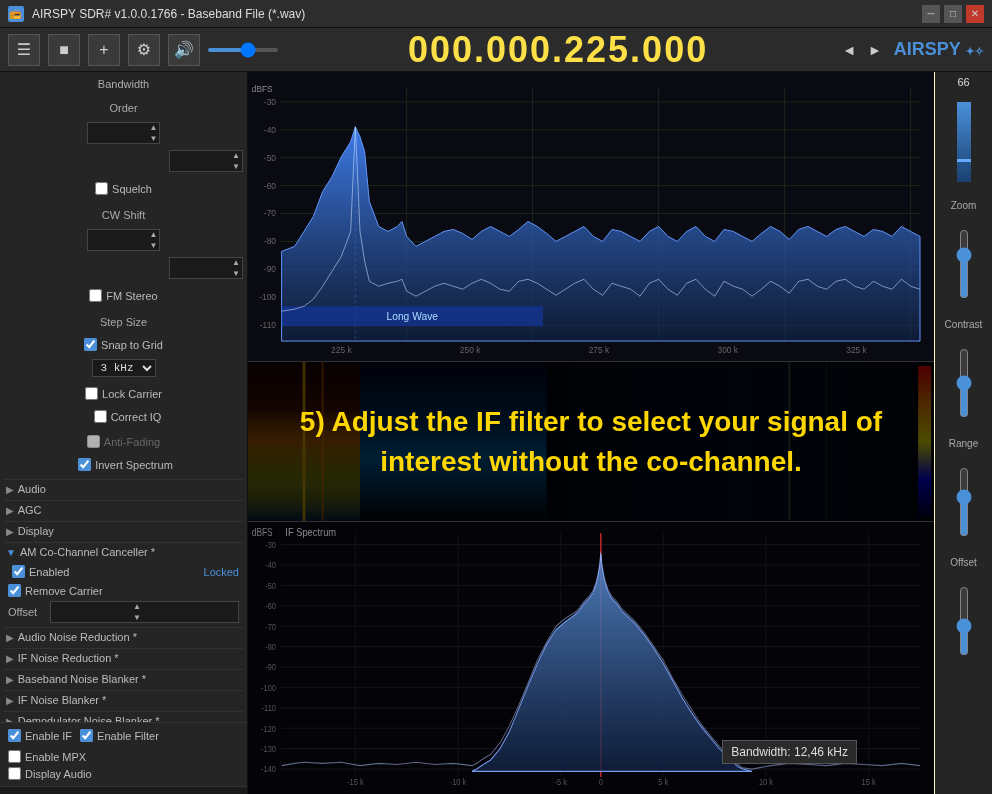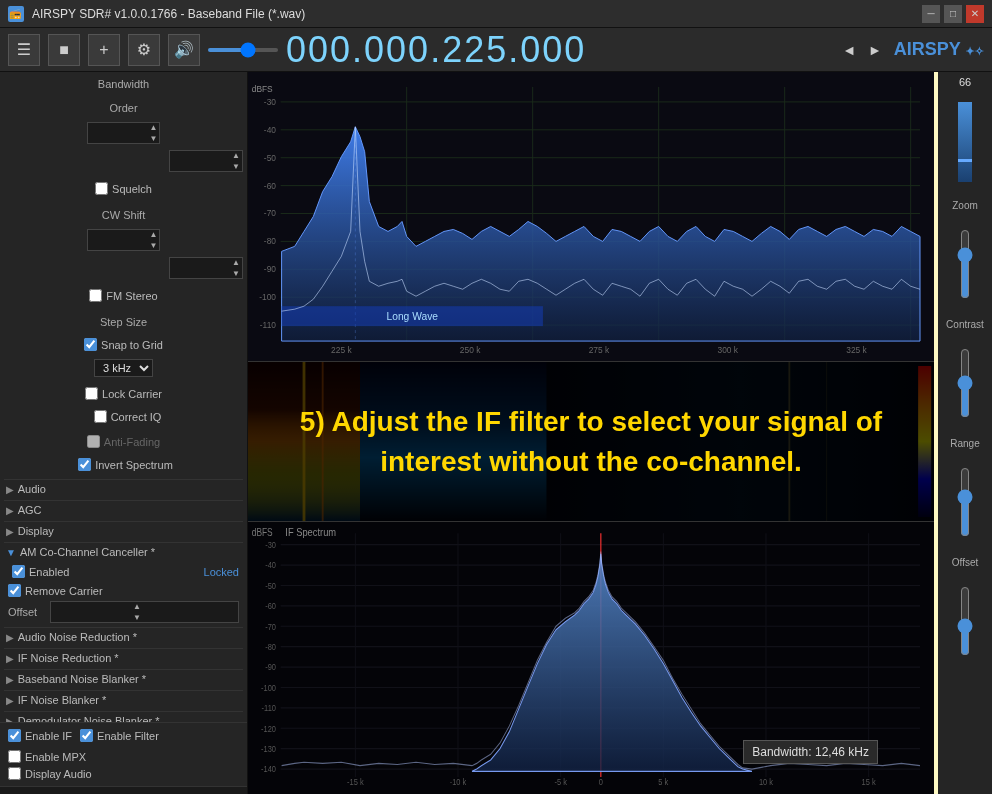--- a/index.html
+++ b/index.html
@@ -43,23 +43,24 @@
       width: 32px; height: 32px;
       background: #3a3a3a;
       border: 1px solid #555;
       color: #ccc;
       cursor: pointer;
       display: flex; align-items: center; justify-content: center;
       font-size: 16px;
     }
     .freq-display {
       flex: 1;
+      text-align: center;
       font-size: 36px;
-      font-weight: normal;
-      color: #7dd3fc;
+      font-weight: bold;
+      color: #fde047;
       letter-spacing: 2px;
     }
     .freq-nav { display: flex; gap: 4px; }
     .freq-nav-btn { background: none; border: none; color: #ccc; font-size: 14px; cursor: pointer; padding: 0 4px; }
     .airspy-logo { color: #4a90d9; font-size: 18px; font-weight: bold; margin-left: auto; }
 
     
     .vol-container { display: flex; align-items: center; gap: 4px; }
     .vol-slider { width: 70px; -webkit-appearance: none; height: 4px; background: linear-gradient(to right, #4a90d9 60%, #555 60%); border-radius: 2px; }
 
@@ -150,20 +151,21 @@
     }
     .checkbox-row input[type=checkbox] { margin: 0; width: 13px; height: 13px; accent-color: #4a90d9; }
     .dropdown-select {
       background: #1a1a1a;
       border: 1px solid #444;
       color: #ddd;
       padding: 1px 4px;
       font-size: 11px;
       height: 22px;
       flex: 1;
+      font-family: Liberation Mono, monospace;
     }
     .enabled-locked-row {
       display: flex;
       align-items: center;
       justify-content: space-between;
       padding: 2px 4px;
     }
     .locked-badge {
       color: #4a90d9;
       font-size: 11px;
@@ -217,21 +219,21 @@
 
     
     #right-sliders {
       width: 58px;
       background: #252525;
       display: flex;
       flex-direction: column;
       align-items: center;
       padding: 4px 2px;
       gap: 12px;
-      border-left: 4px solid #fef9c3;
+      border-left: 1px solid #fef9c3;
     }
     .slider-label {
       font-size: 10px;
       color: #aaa;
       text-align: center;
       margin: 4px 0 2px;
     }
     .v-slider {
       -webkit-appearance: slider-vertical;
       writing-mode: bt-lr;
@@ -251,21 +253,21 @@
       width: 100%;
       height: 100%;
       position: absolute;
       top: 0; left: 0;
     }
 
     
     .bandwidth-tooltip {
       position: absolute;
       bottom: 30px;
-      right: 56px;
+      right: 77px;
       background: #2a2a2a;
       border: 1px solid #555;
       padding: 4px 8px;
       color: #ddd;
       font-size: 12px;
     }
 
     
     .instruction-overlay {
       position: absolute;

